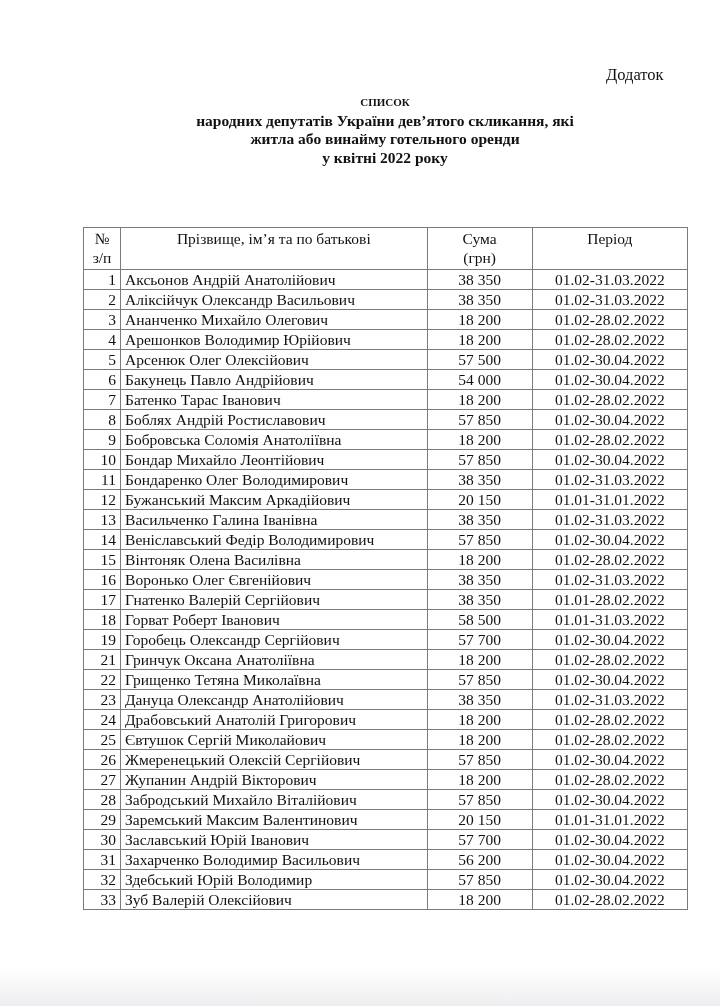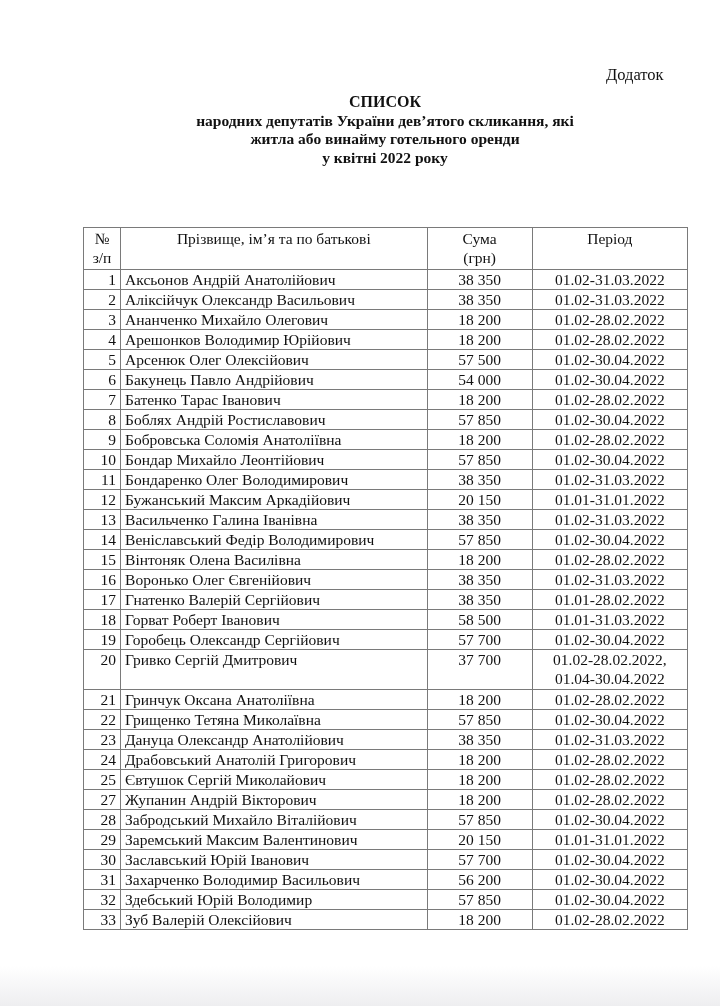--- a/index.html
+++ b/index.html
@@ -27,21 +27,21 @@
     .title-block {
       position: absolute;
       left: 60px;
       width: 650px;
       top: 93px;
       text-align: center;
       font-weight: bold;
       font-size: 15.5px;
       line-height: 18.5px;
     }
-    .title-block .main-title { font-size: 16px; }
+    .title-block .main-title { font-size: 11px; }
     table.list {
       position: absolute;
       left: 83px;
       top: 227px;
       width: 605px;
       border-collapse: collapse;
       font-size: 15.5px;
     }
     table.list td, table.list th {
       border: 1px solid #7a7a7a;
@@ -203,29 +203,20 @@
         <td class="name">Горват Роберт Іванович</td>
         <td class="sum">58 500</td>
         <td class="period">01.01-31.03.2022</td>
       </tr>
       <tr>
         <td class="num">19</td>
         <td class="name">Горобець Олександр Сергійович</td>
         <td class="sum">57 700</td>
         <td class="period">01.02-30.04.2022</td>
       </tr>
-      <tr class="tall">
-        <td class="num">20</td>
-        <td class="name">Гривко Сергій Дмитрович</td>
-        <td class="sum">37 700</td>
-        <td class="period">
-          <div>01.02-28.02.2022,</div>
-          <div>01.04-30.04.2022</div>
-        </td>
-      </tr>
       <tr>
         <td class="num">21</td>
         <td class="name">Гринчук Оксана Анатоліївна</td>
         <td class="sum">18 200</td>
         <td class="period">01.02-28.02.2022</td>
       </tr>
       <tr>
         <td class="num">22</td>
         <td class="name">Грищенко Тетяна Миколаївна</td>
         <td class="sum">57 850</td>
@@ -241,20 +232,26 @@
         <td class="num">24</td>
         <td class="name">Драбовський Анатолій Григорович</td>
         <td class="sum">18 200</td>
         <td class="period">01.02-28.02.2022</td>
       </tr>
       <tr>
         <td class="num">25</td>
         <td class="name">Євтушок Сергій Миколайович</td>
         <td class="sum">18 200</td>
         <td class="period">01.02-28.02.2022</td>
+      </tr>
+      <tr>
+        <td class="num">26</td>
+        <td class="name">Жмеренецький Олексій Сергійович</td>
+        <td class="sum">57 850</td>
+        <td class="period">01.02-30.04.2022</td>
       </tr>
       <tr>
         <td class="num">27</td>
         <td class="name">Жупанин Андрій Вікторович</td>
         <td class="sum">18 200</td>
         <td class="period">01.02-28.02.2022</td>
       </tr>
       <tr>
         <td class="num">28</td>
         <td class="name">Забродський Михайло Віталійович</td>

